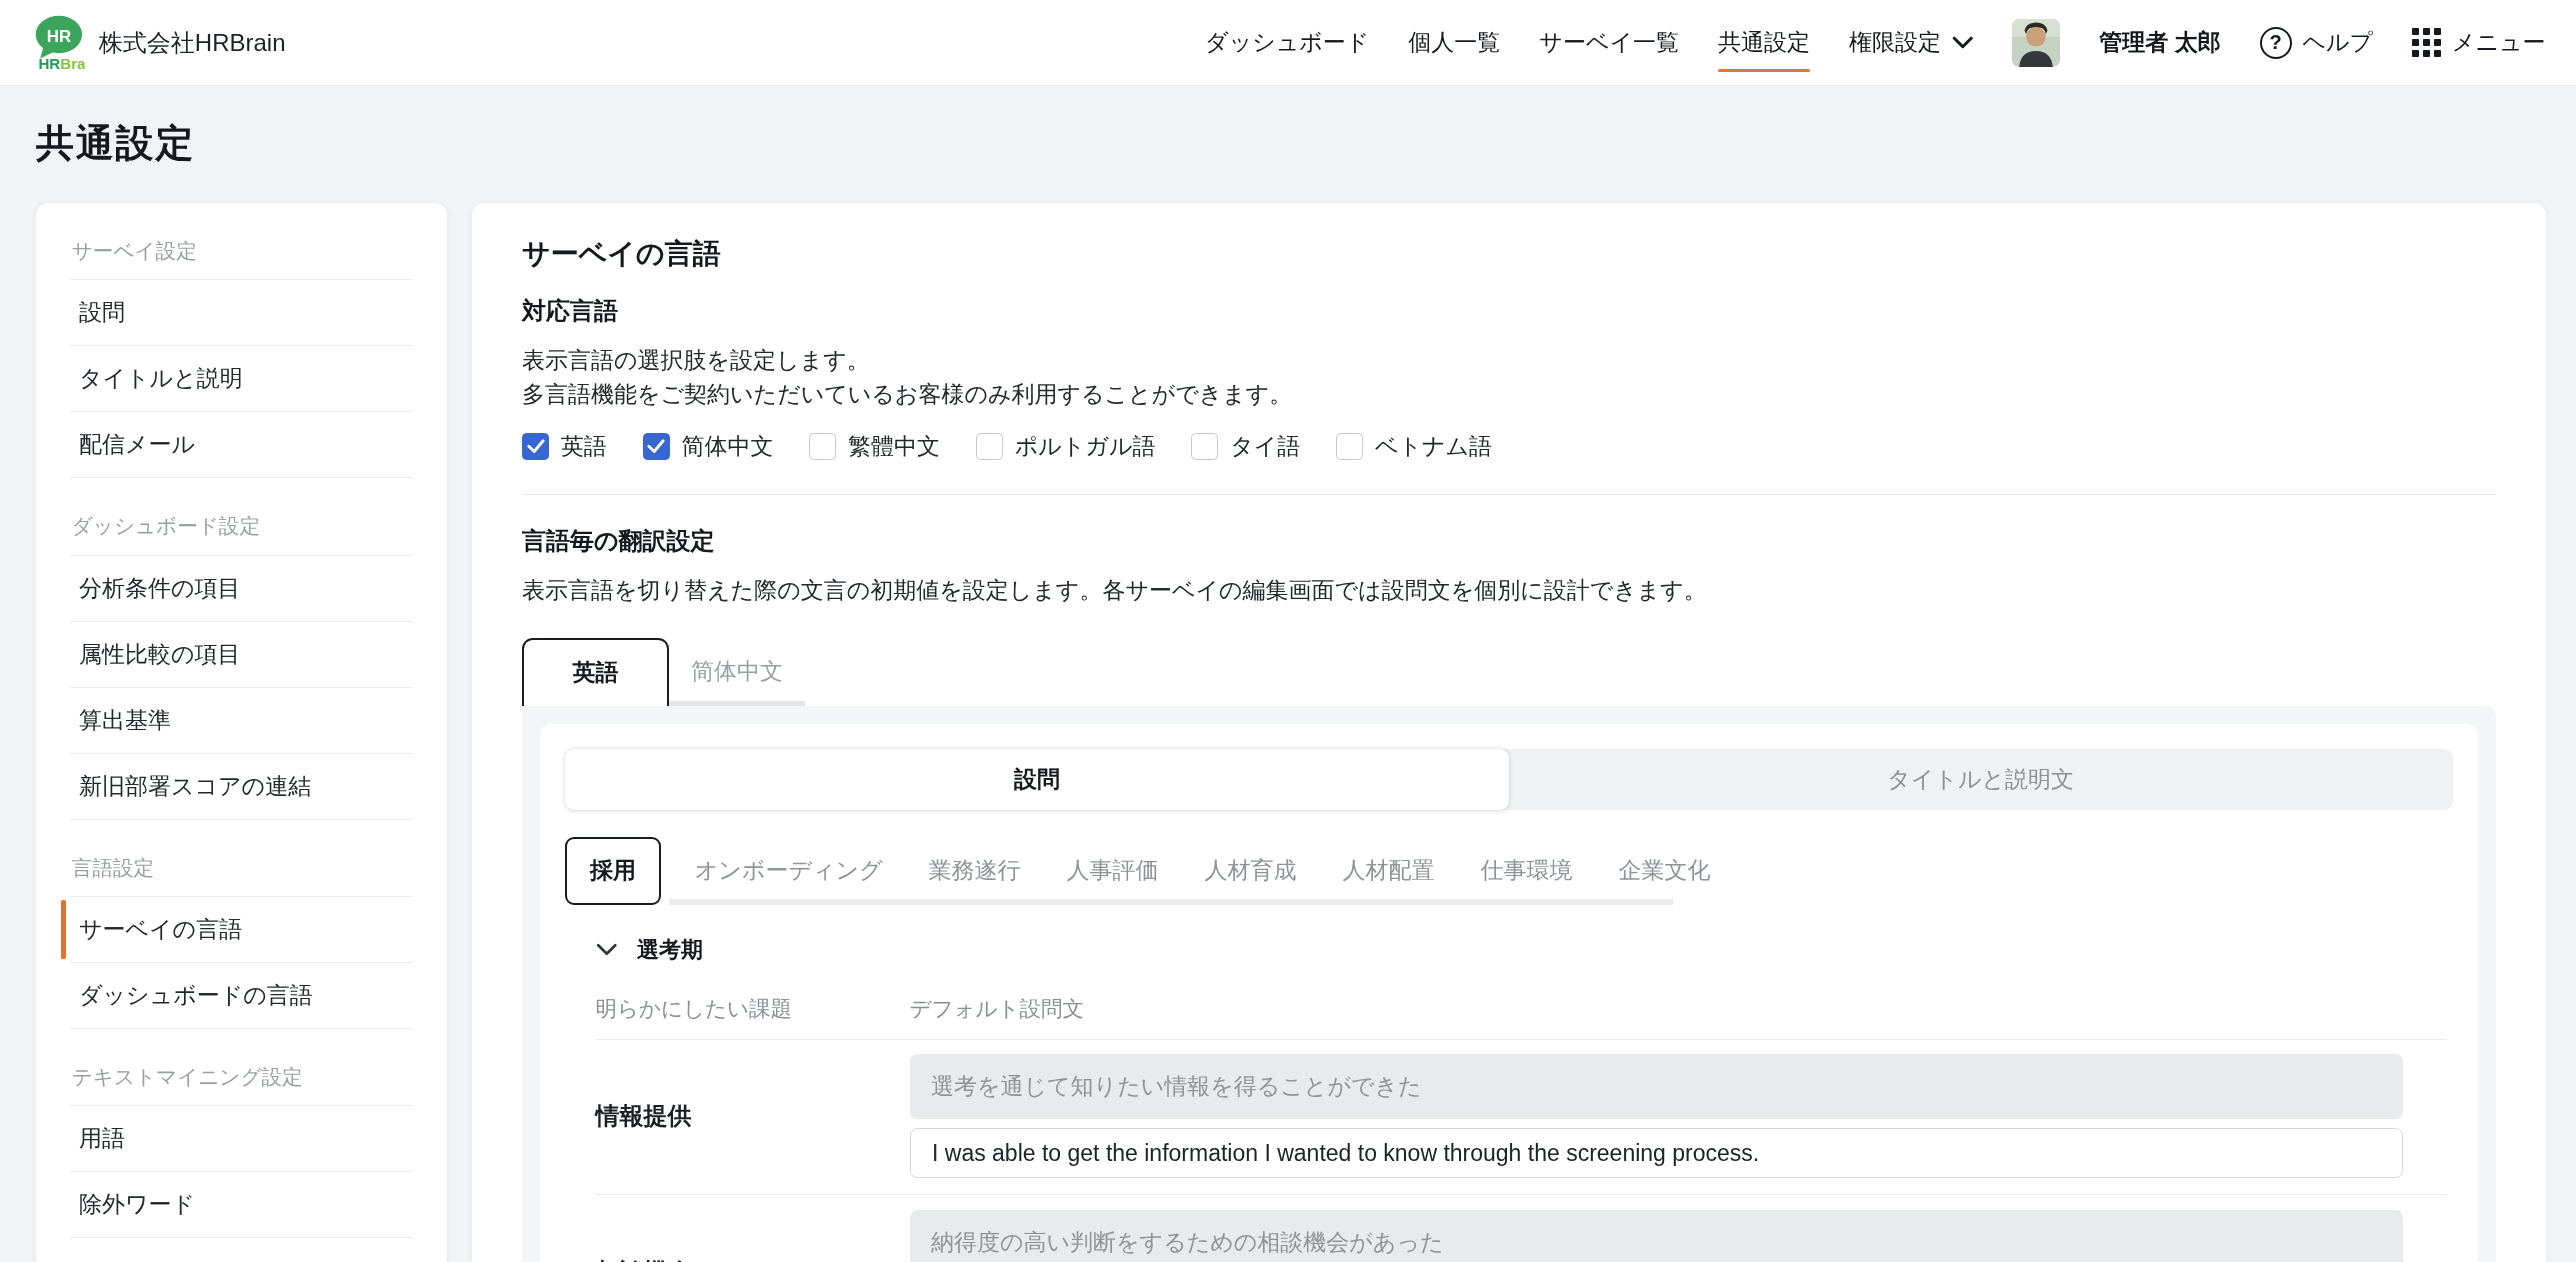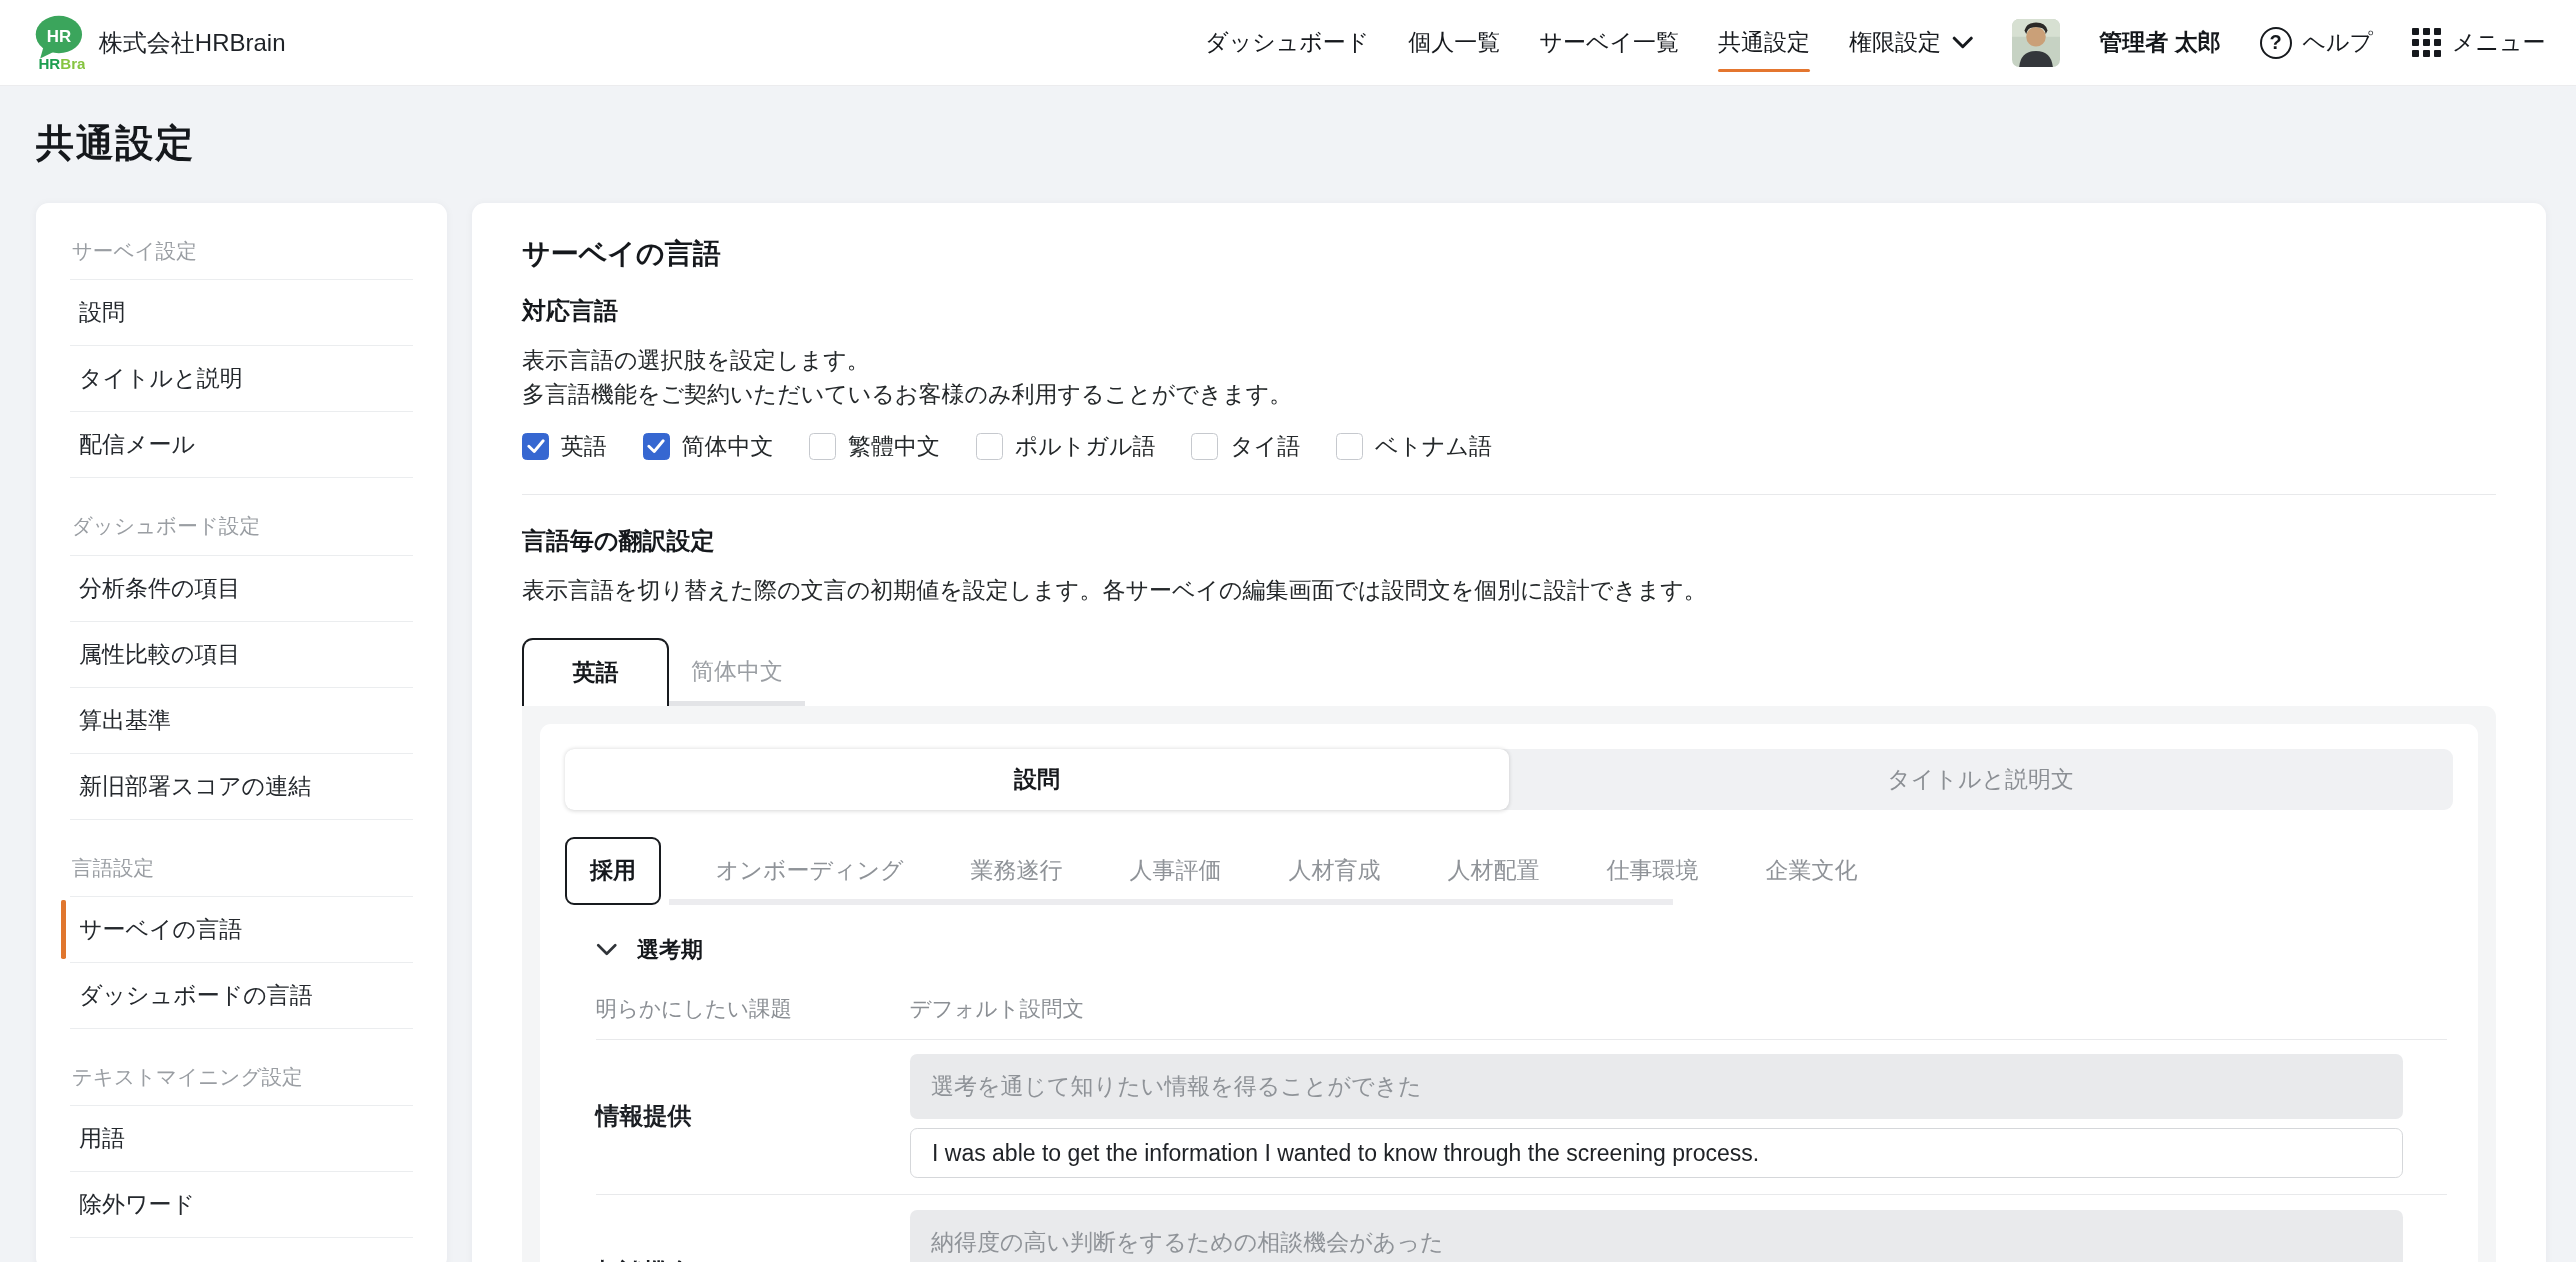--- a/index.html
+++ b/index.html
@@ -97,21 +97,21 @@
   .inner-card { background:#fff; border-radius:10.8px; padding:25px; height:556px; }
   
   .segmented { display:flex; background:#f0f1f3; border-radius:9px; height:61px; margin-bottom:27px; }
   .seg { width:50%; display:flex; align-items:center; justify-content:center; font-size:23px; cursor:pointer; }
   .seg.active {
     background:#fff; border-radius:9px; font-weight:bold; color:#17191d;
     box-shadow:0 0.9px 4.5px rgba(0,0,0,.16);
   }
   .seg.inactive { color:#8b8f94; }
   
-  .cat-tabs { display:flex; align-items:center; position:relative; height:68px; margin-bottom:30.5px;gap:21px; }
+  .cat-tabs { display:flex; align-items:center; position:relative; height:68px; margin-bottom:30.5px; }
   .cat {
     padding:0 23px; height:68px; display:flex; align-items:center; justify-content:center;
     font-size:23px; color:#8f9398; cursor:pointer; white-space:nowrap; z-index:1;
   }
   .cat.active {
     border:2.7px solid #181b1f; border-radius:9px; background:#fff;
     font-weight:bold; color:#15181c; margin-right:10.8px;
   }
   .cat-bar { position:absolute; bottom:0; left:104px; width:1004px; height:5.4px; background:#ececef; }
   

